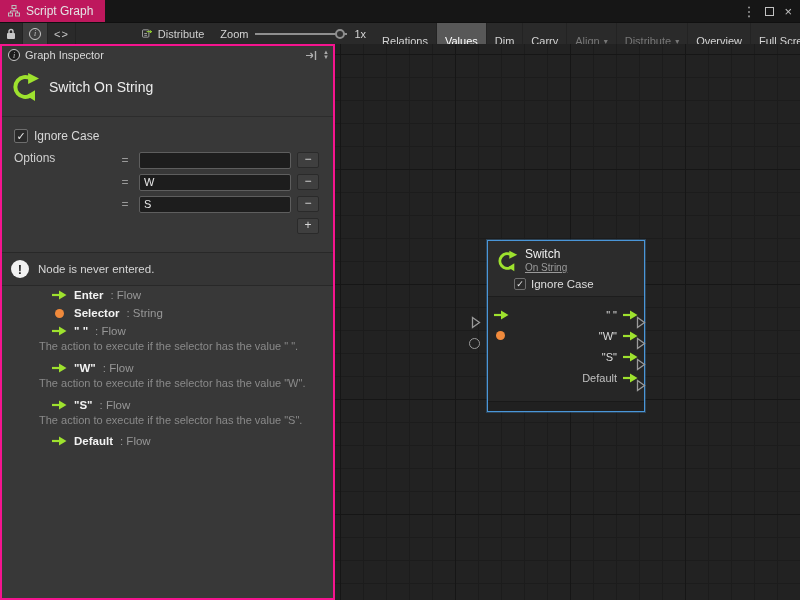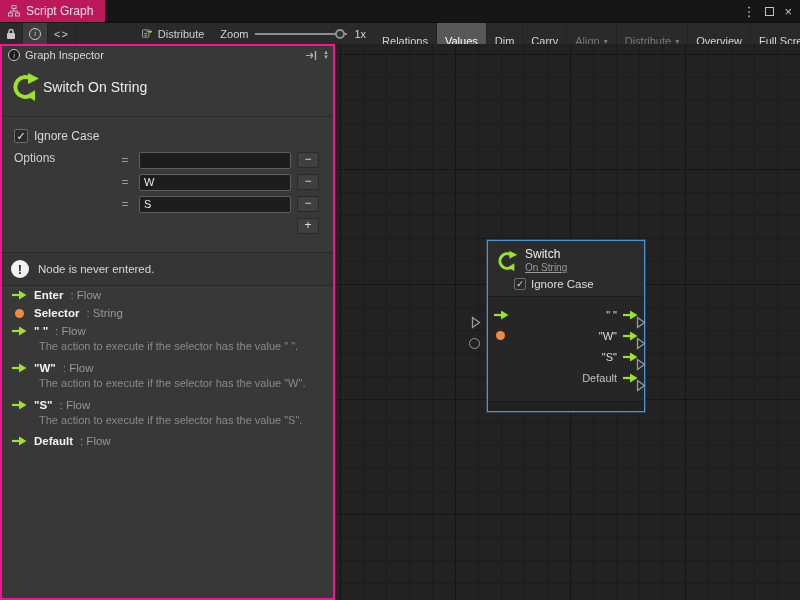--- a/index.html
+++ b/index.html
@@ -41,21 +41,21 @@
   
   .inspector {
     width:335px; flex:0 0 335px; background:#383838;
     border:2px solid #f5148f;
     display:flex; flex-direction:column; position:relative; z-index:2;
     overflow:hidden;
   }
   .insp-header { height:18px; display:flex; align-items:center; gap:5px; padding:0 4px 0 6px; font-size:11px; color:#d8d8d8; }
   .insp-header-fill { flex:1; }
   .spinners { display:flex; flex-direction:column; line-height:5px; font-size:6px; color:#aaa; text-align:center; }
-  .insp-title { display:flex; align-items:center; gap:3px; padding:8px 8px 14px 8px; border-bottom:1px solid #2c2c2c; }
+  .insp-title { display:flex; align-items:center; gap:9px; padding:8px 8px 14px 8px; border-bottom:1px solid #2c2c2c; }
   .insp-title .t { font-size:14px; color:#ececec; }
   .insp-body { flex:1; overflow:hidden; padding-top:8px; }
 
   .chk-row { display:flex; align-items:center; gap:6px; margin:4px 10px 6px 12px; }
   .checkbox { width:14px; height:14px; background:#2a2a2a; border:1px solid #6e6e6e; border-radius:2px; display:inline-flex; align-items:center; justify-content:center; color:#eaeaea; font-size:11px; }
   .checkbox.checked::after { content:"✓"; }
 
   .options-wrap { display:flex; margin:2px 14px 0 12px; }
   .options-label { width:108px; padding-top:2px; color:#cfcfcf; }
   .options-list { flex:1; }
@@ -64,21 +64,21 @@
   .opt-input { flex:1; height:17px; background:#1d1d1d; border:1px solid #5e5e5e; border-radius:2px; color:#e8e8e8; font-size:11px; padding:0 4px; font-family:"Liberation Sans",sans-serif; }
   .mini-btn { width:22px; height:16px; background:#3f3f3f; border:1px solid #2a2a2a; border-radius:2px; color:#d8d8d8; font-size:12px; line-height:13px; text-align:center; cursor:pointer; }
   .plus-row { display:flex; justify-content:flex-end; margin-top:3px; }
 
   .warning { margin-top:18px; background:#353535; border-top:1px solid #282828; border-bottom:1px solid #282828; display:flex; align-items:center; gap:9px; padding:7px 9px; }
   .warn-icon { width:18px; height:18px; border-radius:50%; background:#f2f2f2; color:#2a2a2a; font-weight:bold; font-size:13px; display:flex; align-items:center; justify-content:center; flex:0 0 18px; }
   .warning .wt { color:#d6d6d6; font-size:11.5px; }
 
   .section-h { padding:6px 10px 4px 10px; margin-top:8px; font-size:12.5px; color:#d6d6d6; }
   .section-h.bordered { border-top:1px solid #2c2c2c; margin-top:10px; padding-top:8px; }
-  .port-row { display:flex; align-items:center; gap:7px; padding:3px 10px; }
+  .port-row { display:flex; align-items:center; gap:7px; padding:3px 10px;margin-left:40px; }
   .pname { color:#f2f2f2; font-weight:bold; font-size:11.5px; }
   .ptype { color:#979797; font-size:11.5px; }
   .pdesc { padding:0 10px 5px 37px; color:#8a8a8a; font-size:11px; line-height:1.25; }
   .value-dot { width:9px; height:9px; border-radius:50%; background:#f08a3c; display:inline-block; flex:0 0 9px; }
   .arrow-svg { flex:0 0 15px; display:inline-block; }
 
   
   .canvas {
     flex:1; position:relative;
     background-color:#222222;

